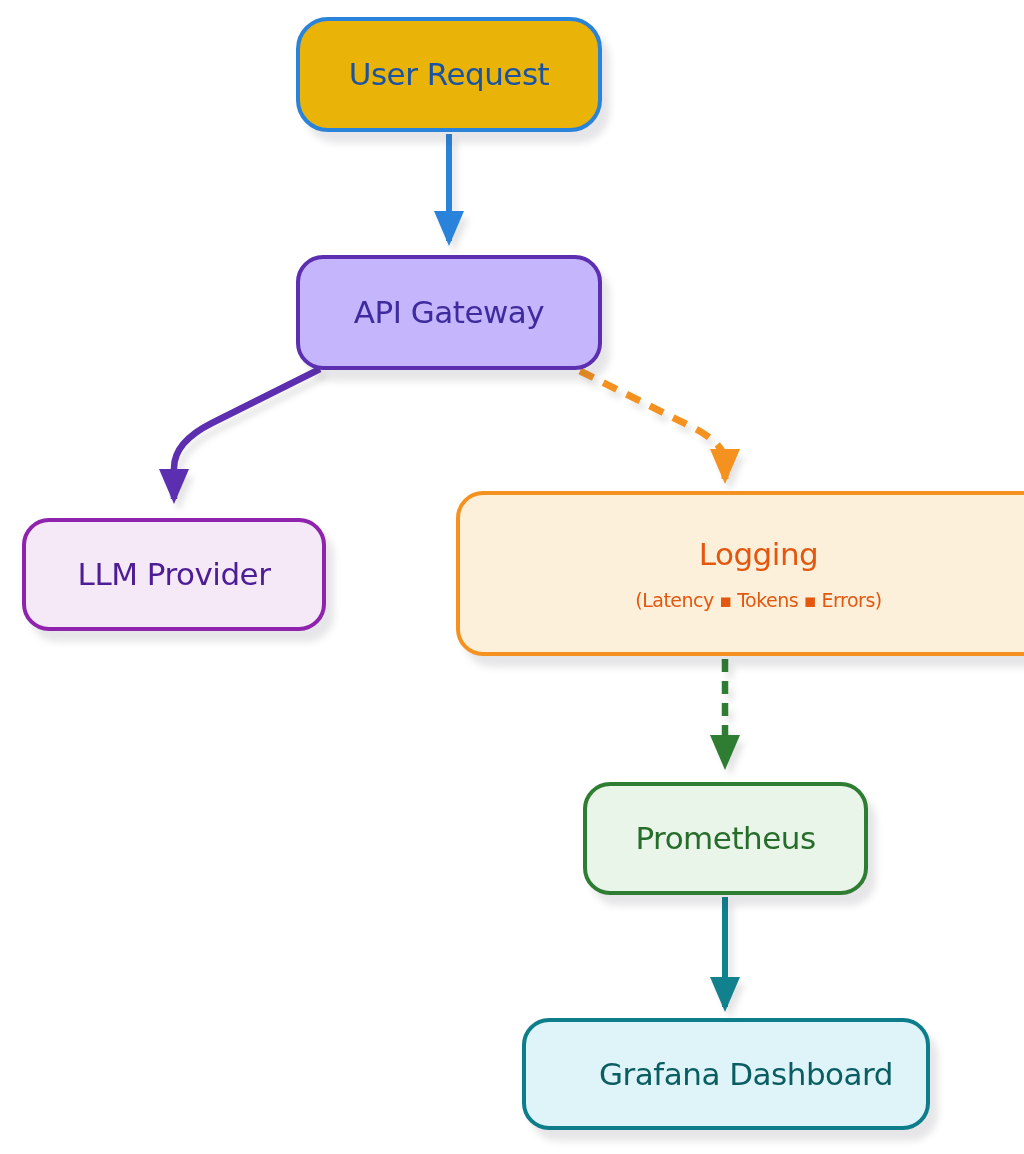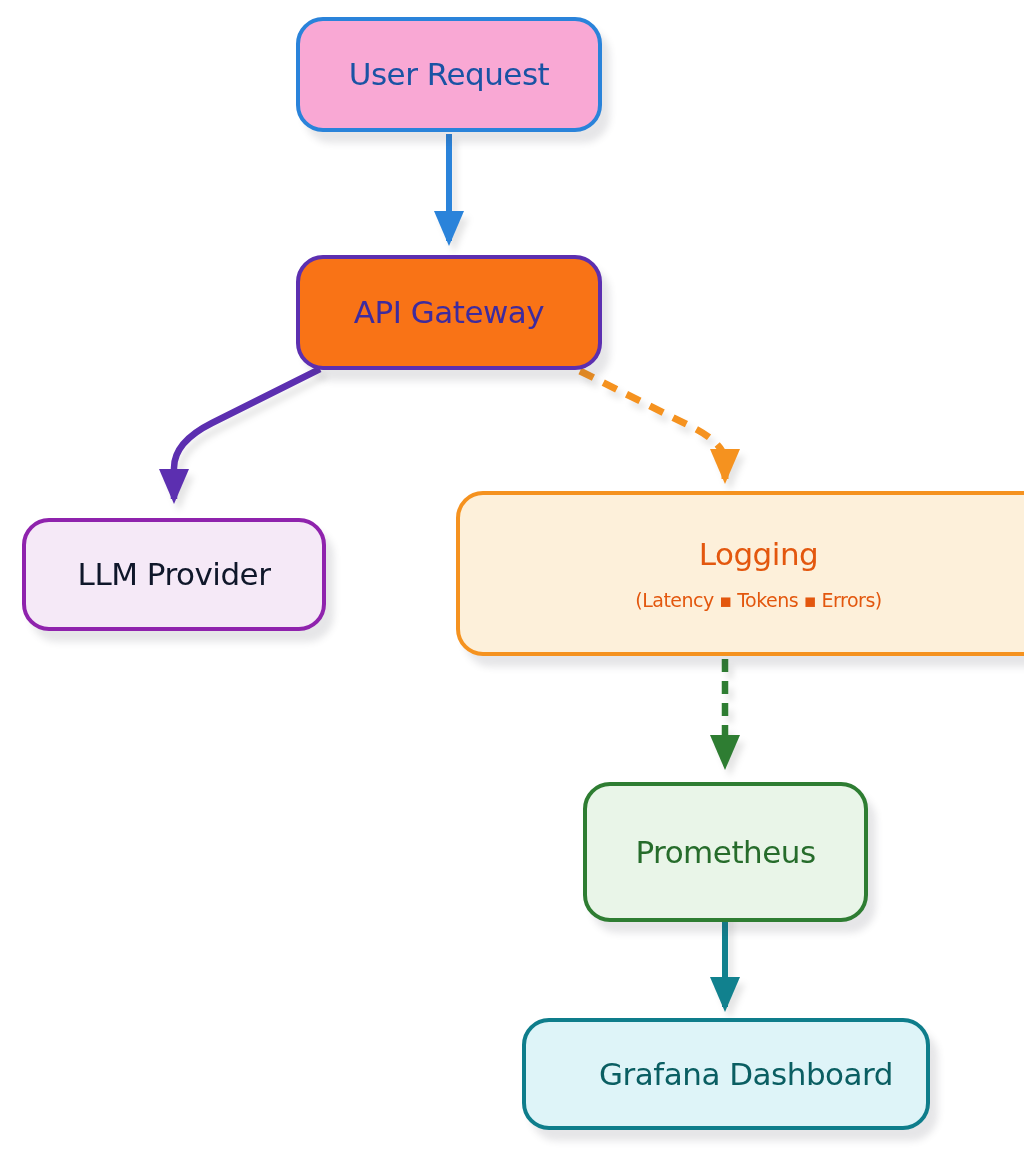--- a/index.html
+++ b/index.html
@@ -43,36 +43,36 @@
     white-space: nowrap;
   }
   .node .sublabel {
     font-size: 19px;
     line-height: 1.3;
     margin-top: 14px;
     white-space: nowrap;
   }
   .node-user-request {
     left: 296px; top: 17px; width: 306px; height: 115px;
-    background: #f9a8d4; border-color: #2a83da; color: #1a53a4;
+    background: #eab308; border-color: #2a83da; color: #1a53a4; border-radius: 32px;
   }
   .node-api-gateway {
     left: 296px; top: 255px; width: 306px; height: 115px;
-    background: #f97316; border-color: #5c2fb0; color: #3e2b9e; justify-content: center;
+    background: #c4b5fd; border-color: #5c2fb0; color: #3e2b9e; justify-content: center;
   }
   .node-llm-provider {
     left: 22px; top: 518px; width: 304px; height: 113px;
-    background: #f5e9f7; border-color: #8f23ad; color: #0f172a;
+    background: #f5e9f7; border-color: #8f23ad; color: #4c1d95;
   }
   .node-logging {
     left: 456px; top: 491px; width: 605px; height: 165px;
     background: #fdf0da; border-color: #f5921f; color: #e3570e;
   }
   .node-prometheus {
-    left: 583px; top: 782px; width: 285px; height: 140px;
+    left: 583px; top: 782px; width: 285px; height: 113px;
     background: #e9f5e8; border-color: #2e7d32; color: #266c2b;
   }
   .node-grafana {
     left: 522px; top: 1018px; width: 408px; height: 112px;
     background: #def4f8; border-color: #0e7d8b; color: #0a5e62; padding-left: 40px;
   }
 </style>
 </head>
 <body>
 

